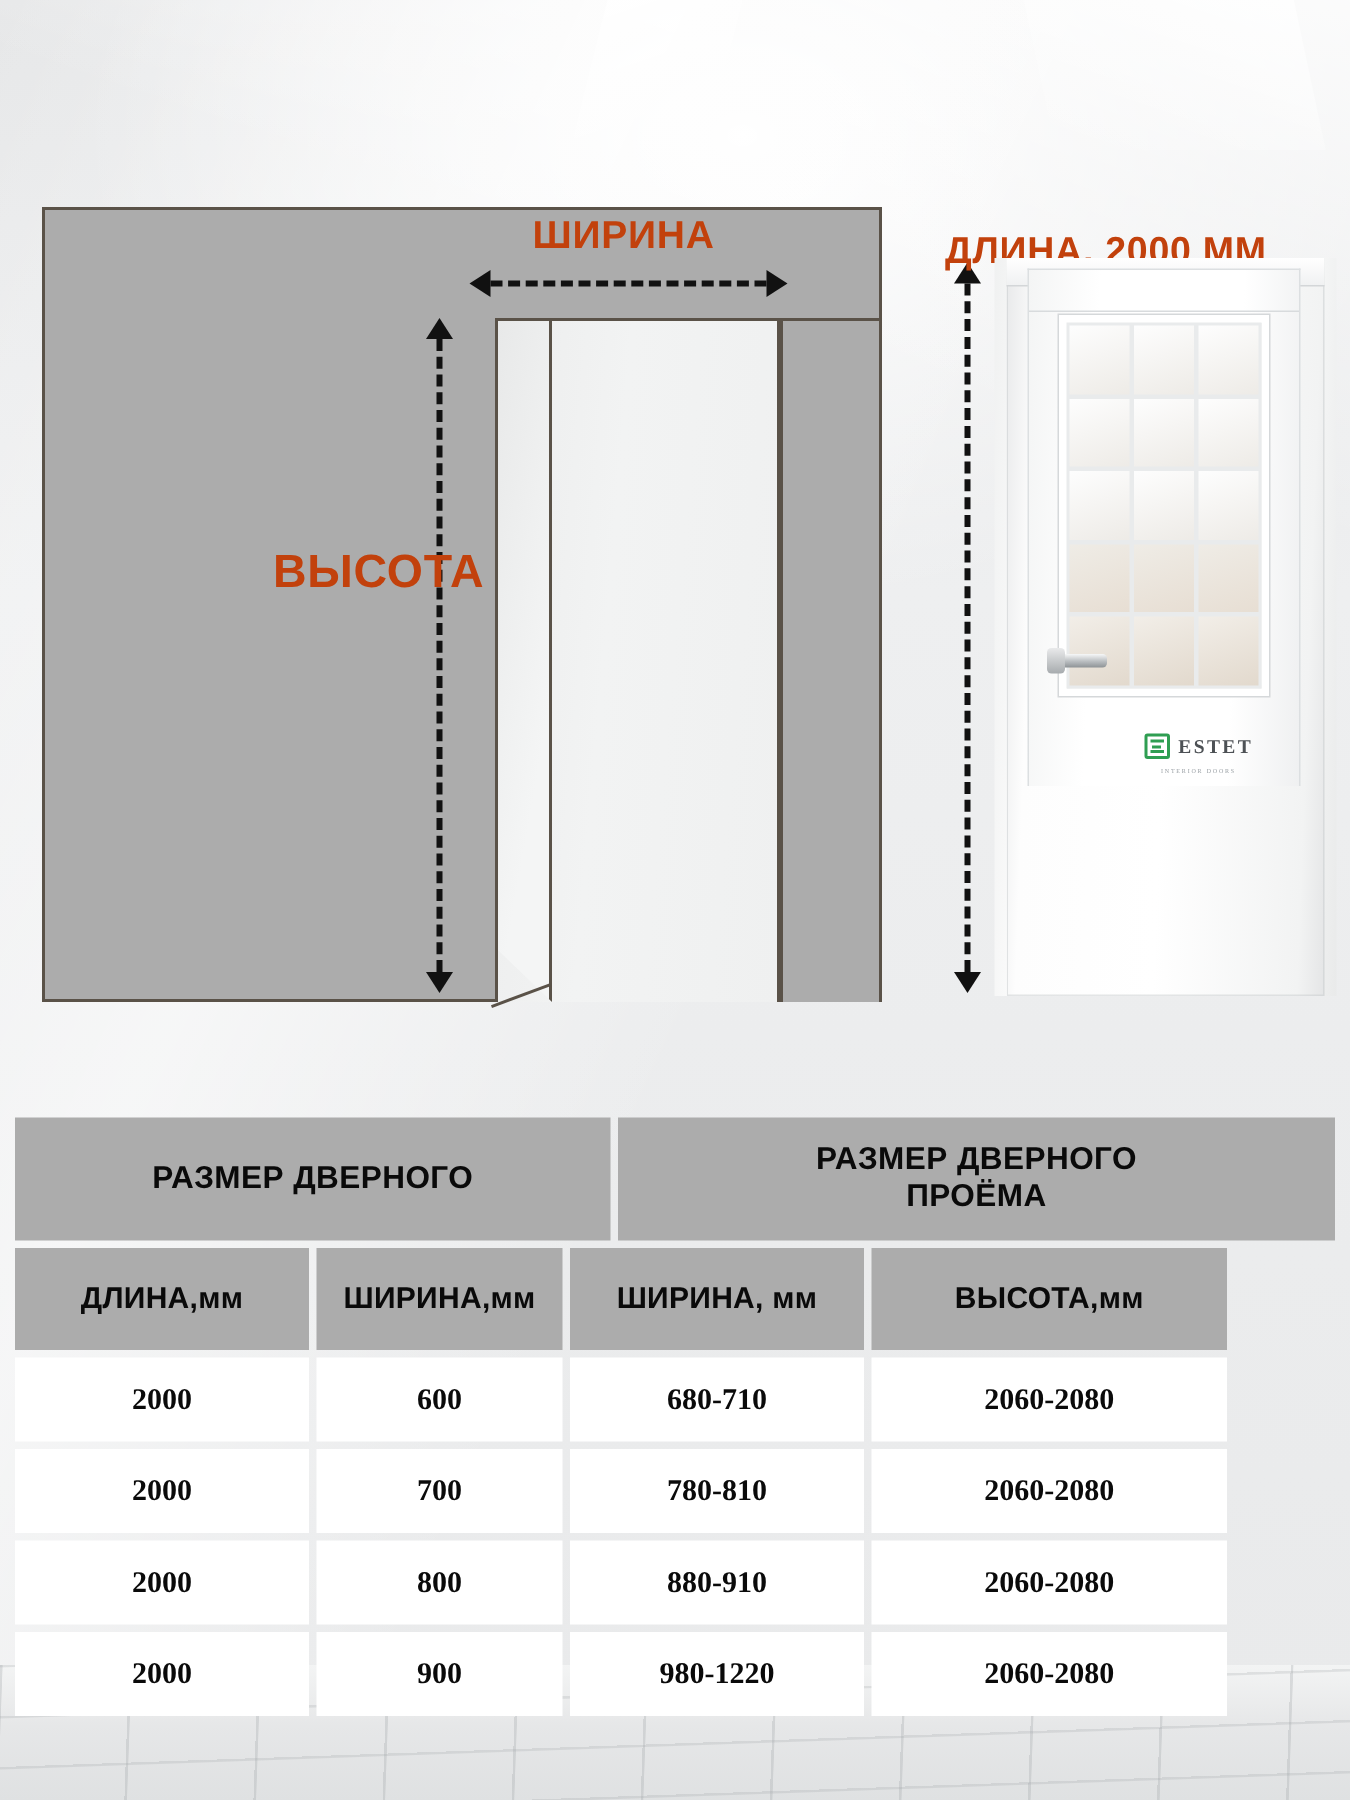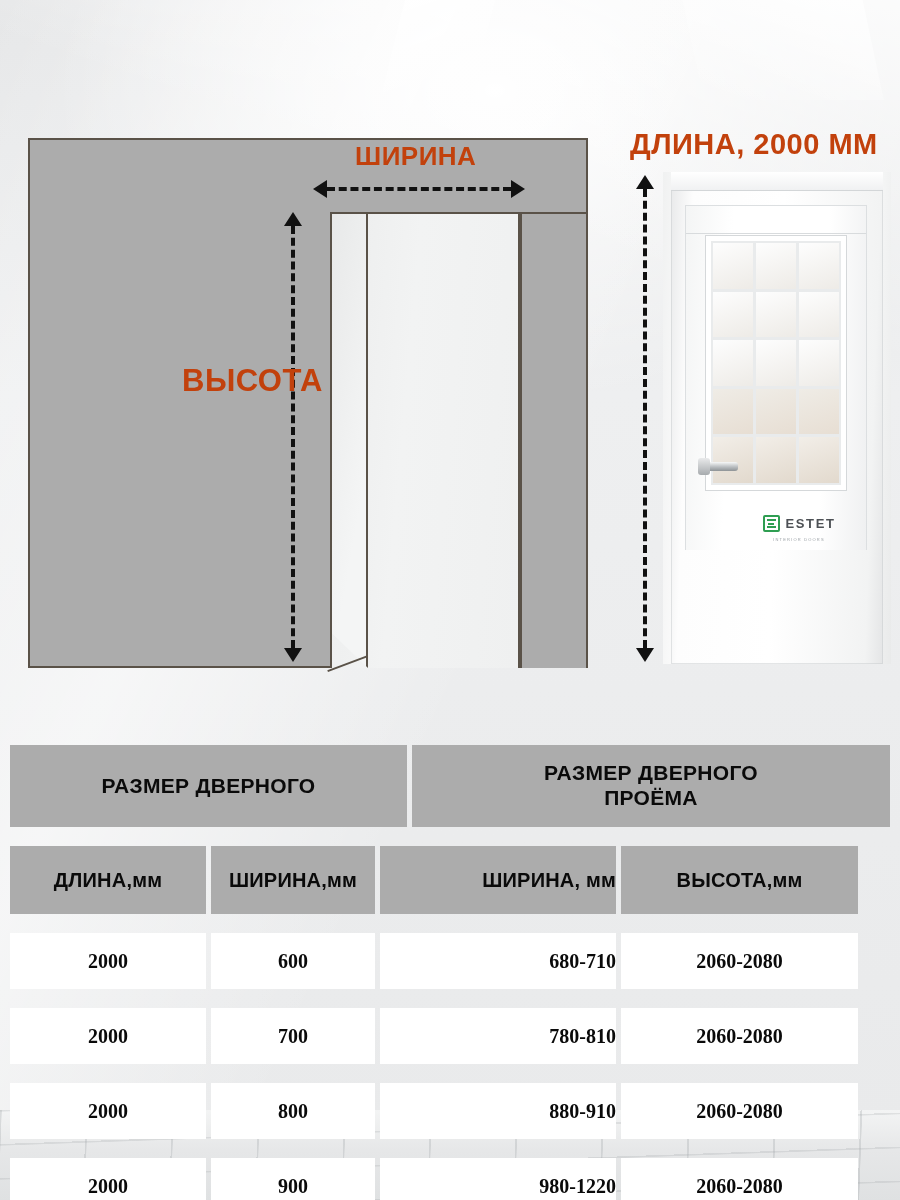--- a/index.html
+++ b/index.html
@@ -104,42 +104,43 @@
   #arrow-length{ left:638px; top:175px; height:487px; }
 
   .dim-label{
     position:absolute;
     font-weight:bold; color:#c2410c;
     letter-spacing:.5px;
     white-space:nowrap;
   }
   #label-width{ left:355px; top:141px; font-size:26px; }
   #label-height{ left:182px; top:363px; font-size:31px; }
-  #label-length{ left:630px; top:128px; font-size:29px; }
+  #label-length{ left:630px; top:153px; font-size:25px; }
 
   
   #door-photo{
     position:absolute; left:663px; top:172px; width:228px; height:492px;
     background:linear-gradient(92deg,#f0f1f1 0%,#fbfbfb 12%,#ffffff 45%,#f6f7f7 88%,#e9eaea 100%);
   }
   #door-casing{
     position:absolute; left:8px; top:0; width:212px; height:492px;
     background:linear-gradient(92deg,#e8e9ea 0%,#fdfdfd 10%,#ffffff 50%,#f2f3f3 92%,#e4e5e6 100%);
     box-shadow:inset 0 0 0 1px rgba(200,203,206,.5);
   }
   #door-head{
     position:absolute; left:8px; top:0; width:212px; height:19px;
     background:linear-gradient(180deg,#ffffff,#f0f1f2);
     border-bottom:1px solid #d3d6d8;
   }
   #door-leaf{
-    position:absolute; left:22px; top:33px; width:182px; height:345px;
+    position:absolute; left:22px; top:7px; width:182px; height:345px;
     background:linear-gradient(92deg,#f4f5f5 0%,#ffffff 25%,#ffffff 75%,#eff0f1 100%);
     border:1px solid #dcdfe1;
     border-bottom:none;
+    font-family:Liberation Serif, serif;
   }
   #leaf-top-rail{
     position:absolute; left:0; top:0; width:100%; height:28px;
     border-bottom:1px solid #d8dbdd;
   }
   #glass-frame{
     position:absolute; left:20px; top:30px; right:20px; bottom:60px;
     border:5px solid #ffffff;
     outline:1px solid #d5d8da;
     background:#ffffff;
@@ -183,38 +184,38 @@
   #logo-mark i{ display:block;width:9px;height:2px;background:#2f9e52; }
   #logo-mark i.short{ width:6px; }
   #logo-text{ font-size:13px;font-weight:bold;color:#4d5155;letter-spacing:1.6px; }
   #logo-sub{
     position:absolute; left:0; bottom:8px; width:182px; text-align:center;
     font-size:4px; letter-spacing:1.2px; color:#9aa0a5;
   }
 
   
   #table{ position:absolute; left:10px; top:745px; width:880px; }
-  .row{ display:flex; gap:5px; margin-bottom:19px; }
+  .row{ display:flex; gap:5px; margin-bottom:5px; }
   .cell{
     display:flex; align-items:center; justify-content:center; text-align:center;
   }
   .hdr-top{ background:#acacac; height:82px; }
   .hdr-top .txt{
     font-size:21px; font-weight:bold; color:#0a0a0a; line-height:1.18; letter-spacing:.3px;
   }
   .hdr-sub{ background:#acacac; height:68px; }
   .hdr-sub .txt{ font-size:20px; font-weight:bold; color:#0a0a0a; letter-spacing:.2px; }
   .data{ background:#fff; height:56px; }
   .data .txt{
     font-size:20px; font-weight:bold; color:#0a0a0a;
     font-family:"Liberation Serif", serif;
   }
   .c1{ width:196px; }
   .c2{ width:164px; }
-  .c3{ width:236px;justify-content:flex-end; }
+  .c3{ width:196px; }
   .c4{ width:237px; }
   .g1{ width:397px; }
   .g2{ width:478px; }
 </style>
 </head>
 <body>
 
 <div id="bg-wall"></div>
 <div id="bg-floor"></div>
 

